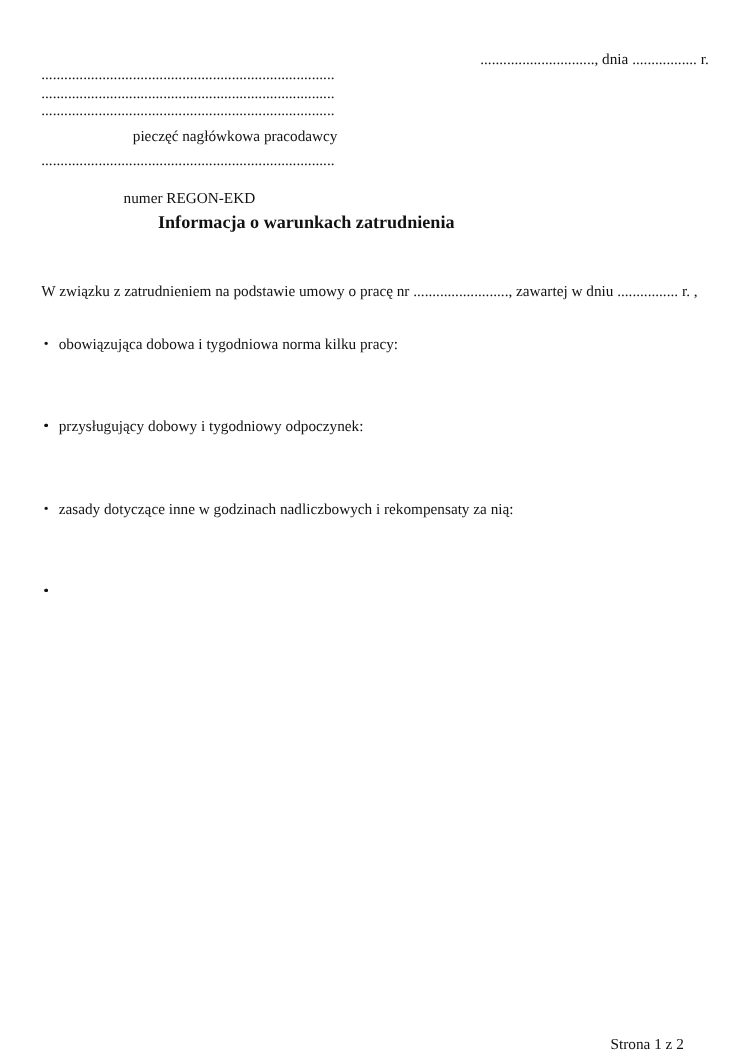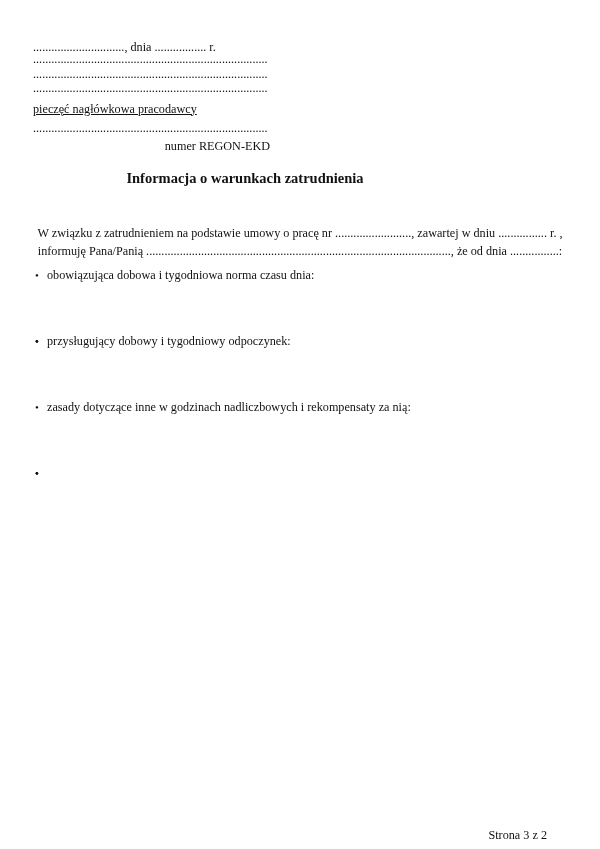--- a/index.html
+++ b/index.html
@@ -14,67 +14,66 @@
     overflow: hidden;
     font-family: "Liberation Serif", "DejaVu Serif", serif;
     color: #111111;
     font-size: 12.2px;
   }
   .date-line {
     position: absolute;
     top: 40px;
     right: 33px;
     left: 33px;
+    text-align: right;
     line-height: 15px;
     white-space: nowrap;
   }
   .stamp-block {
     position: absolute;
     top: 52px;
     left: 33px;
     width: 237px;
   }
   .dotted-line {
     line-height: 14.5px;
     height: 14.5px;
     overflow: hidden;
     white-space: nowrap;
     letter-spacing: 0;
   }
   .stamp-caption {
-    text-align: left;
+    text-align: right;
     line-height: 15px;
     margin-top: 6px;
-    text-decoration: underline;
   }
   .regon-line {
     margin-top: 4px;
   }
   .regon-caption {
-    text-align: right;
+    text-align: center;
     line-height: 15px;
-    margin-top: 4px;
+    margin-top: 16px;
   }
   .doc-title {
     position: absolute;
     top: 169px;
     left: 0;
     width: 490px;
     text-align: center;
     font-weight: bold;
     font-size: 14.5px;
     line-height: 18px;
   }
   .intro {
     position: absolute;
     top: 224px;
     left: 33px;
     width: 534px;
     line-height: 18px;
-    text-align: center;
   }
   .intro-line { white-space: nowrap; overflow: hidden; }
   .bullet-list {
     position: absolute;
     top: 266px;
     left: 33px;
     width: 527px;
     margin: 0;
     padding: 0;
     list-style: none;
@@ -110,27 +109,26 @@
   <div class="dotted-line">.............................................................................</div>
   <div class="stamp-caption">pieczęć nagłówkowa pracodawcy</div>
   <div class="dotted-line regon-line">.............................................................................</div>
   <div class="regon-caption">numer REGON-EKD</div>
 </div>
 
 <div class="doc-title">Informacja o warunkach zatrudnienia</div>
 
 <div class="intro">
   <div class="intro-line">W związku z zatrudnieniem na podstawie umowy o pracę nr ........................., zawartej w dniu ................ r. ,</div>
-  <div class="intro-line">informuję Pana/Panią ...................................................................................................., że od dnia ................:</div>
 </div>
 
 <ul class="bullet-list">
   <li class="bullet-item">
     <span class="bullet-marker">•</span>
-    <span>obowiązująca dobowa i tygodniowa norma czasu dnia:</span>
+    <span>obowiązująca dobowa i tygodniowa norma kilku pracy:</span>
   </li>
   <li class="bullet-item">
     <span class="bullet-marker">•</span>
   </li>
   <li class="bullet-item">
     <span class="bullet-marker">•</span>
   </li>
   <li class="bullet-item">
     <span class="bullet-marker">•</span>
     <span>przysługujący dobowy i tygodniowy odpoczynek:</span>
@@ -143,13 +141,13 @@
     <span class="bullet-marker">•</span>
   </li>
   <li class="bullet-item">
     <span class="bullet-marker">•</span>
   </li>
   <li class="bullet-item">
     <span class="bullet-marker">•</span>
   </li>
 </ul>
 
-<div class="page-footer">Strona 3 z 2</div>
+<div class="page-footer">Strona 1 z 2</div>
 
 </body></html>

